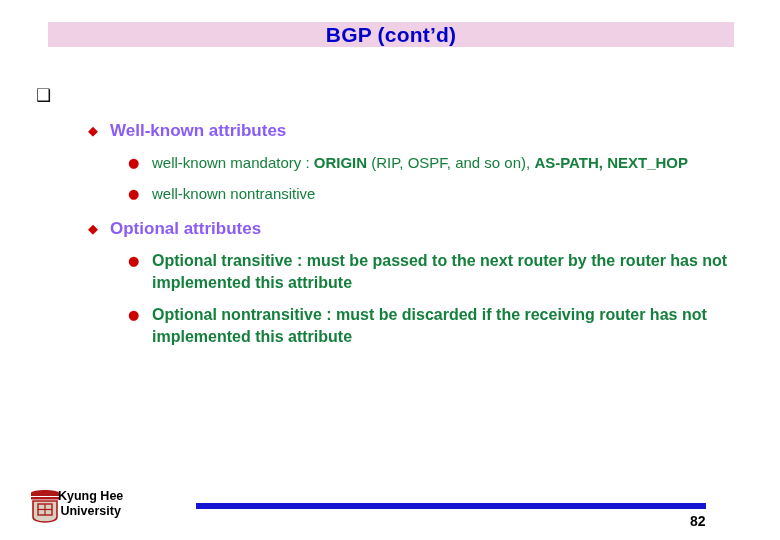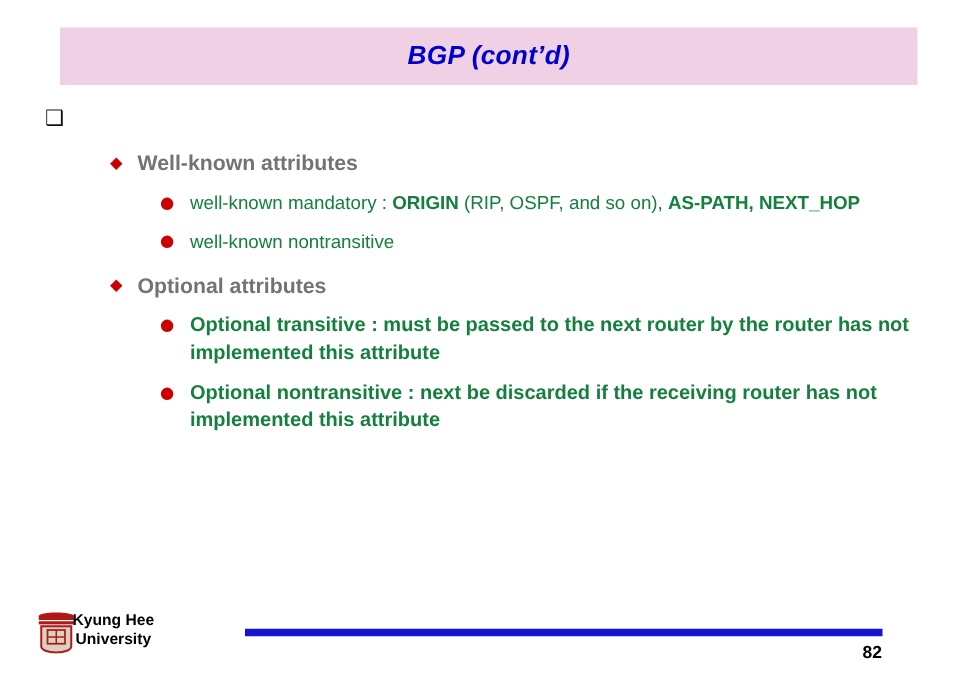--- a/index.html
+++ b/index.html
@@ -19,26 +19,25 @@
     height: 540px;
     box-sizing: border-box;
   }
 
   
   .title-bar {
     position: absolute;
     left: 48px;
     top: 22px;
     width: 686px;
-    height: 46px;
+    height: 25px;
     background: #f0d0e4;
     display: flex;
-    align-items: center;
+    align-items: flex-end;
     justify-content: center;
-    font-style: italic;
   }
   .title-text {
     color: #0000cc;
     font-size: 21px;
     font-weight: bold;
     letter-spacing: 0.2px;
   }
 
   
   .content {
@@ -79,21 +78,21 @@
     color: #cc0000;
     font-size: 13px;
     line-height: 22px;
     width: 22px;
     flex: 0 0 22px;
     font-family: "DejaVu Sans", sans-serif;
   }
   .l2 .l2-text {
     font-size: 17px;
     font-weight: bold;
-    color: #737373;
+    color: #8b5cf6;
     line-height: 22px;
   }
 
   
   .l3 {
     display: flex;
     align-items: flex-start;
     margin: 10px 0 0 128px;
     max-width: 620px;
   }
@@ -195,21 +194,21 @@
       <span class="l2-text">Optional attributes</span>
     </div>
 
     <div class="l3 big">
       <span class="marker">●</span>
       <span class="l3-text">Optional transitive : must be passed to the next router by the router has not implemented this attribute</span>
     </div>
 
     <div class="l3 big">
       <span class="marker">●</span>
-      <span class="l3-text">Optional nontransitive : next be discarded if the receiving router has not implemented this attribute</span>
+      <span class="l3-text">Optional nontransitive : must be discarded if the receiving router has not implemented this attribute</span>
     </div>
 
   </div>
 
   <div class="footer-logo">
     <svg class="logo-shape" viewBox="0 0 34 36" xmlns="http://www.w3.org/2000/svg">
       <path d="M3 6 C3 2, 31 2, 31 6 L31 9 L3 9 Z" fill="#b01818"></path>
       <rect x="3" y="10" width="28" height="2.5" fill="#b01818"></rect>
       <path d="M5 14 L29 14 L29 30 C29 33, 24 35, 17 35 C10 35, 5 33, 5 30 Z" fill="#d8d0c0" stroke="#b01818" stroke-width="1.6"></path>
       <rect x="10" y="17" width="14" height="11" fill="none" stroke="#b01818" stroke-width="1.4"></rect>

